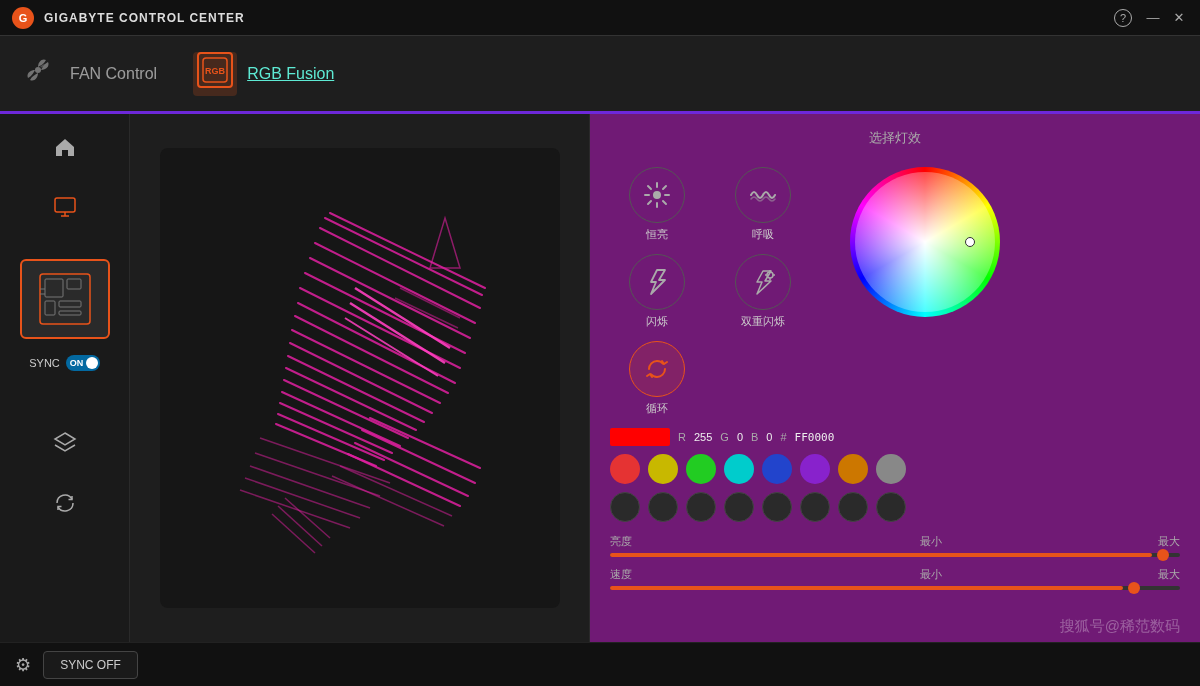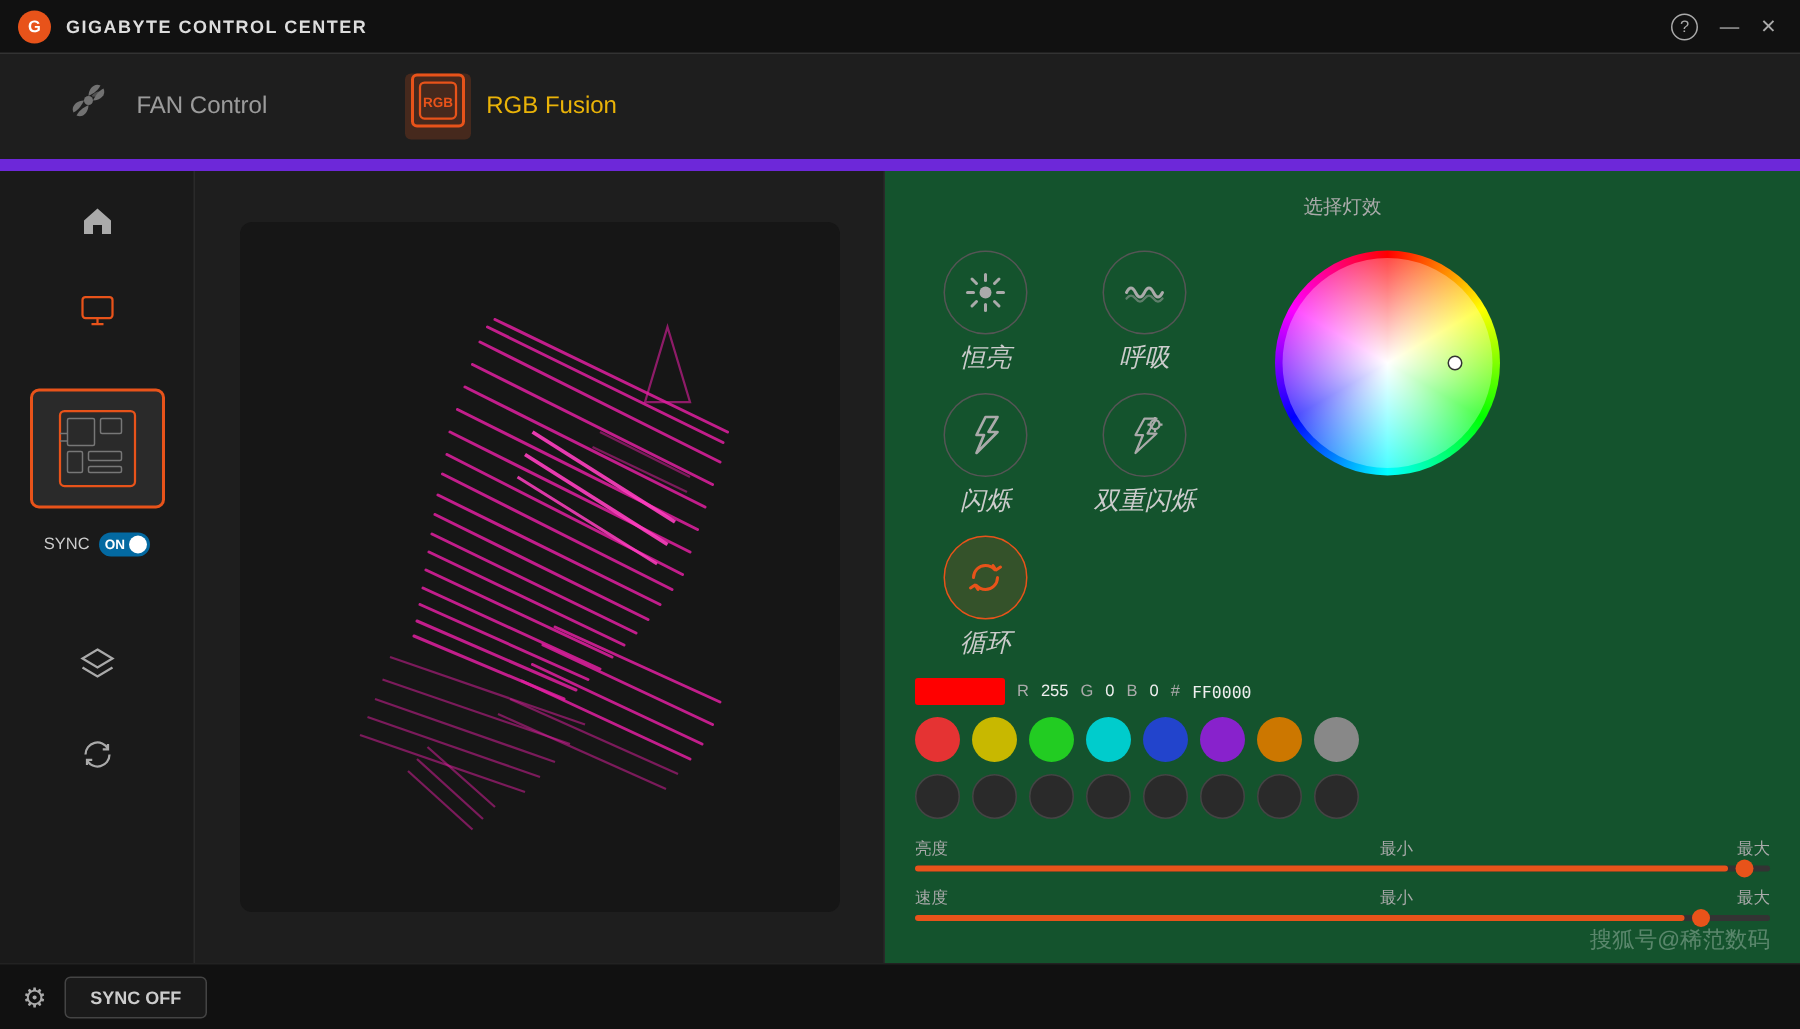--- a/index.html
+++ b/index.html
@@ -69,23 +69,23 @@
       cursor: pointer;
       margin-right: 12px;
     }
 
     
     .nav-bar {
       height: 78px;
       background: #1e1e1e;
       display: flex;
       align-items: center;
-      padding: 0 37px;
-      gap: 92px;
-      border-bottom: 8px solid #6d28d9;
+      padding: 0 16px;
+      gap: 36px;
+      border-bottom: 3px solid #6d28d9;
     }
     .nav-item {
       display: flex;
       align-items: center;
       gap: 10px;
       cursor: pointer;
       opacity: 0.6;
       transition: opacity 0.2s;
     }
     .nav-item.active { opacity: 1; }
@@ -98,21 +98,21 @@
       border-radius: 4px;
     }
     .nav-item.active .nav-icon-wrap {
       background: rgba(232,83,26,0.2);
     }
     .nav-label {
       font-size: 16px;
       font-weight: 500;
       color: #eee;
     }
-    .nav-item.active .nav-label { color: #eab308; }
+    .nav-item.active .nav-label { color: #5eead4; text-decoration: underline; }
     .nav-icon-rgb {
       width: 36px; height: 36px;
       border: 2px solid #e8531a;
       border-radius: 4px;
       display: flex;
       align-items: center;
       justify-content: center;
       font-size: 10px;
       font-weight: bold;
       color: #e8531a;
@@ -215,21 +215,21 @@
 
     
     .rocket-svg {
       width: 320px;
       height: 380px;
     }
 
     
     .right-panel {
       flex: 1;
-      background: #14532d;
+      background: #701a75;
       padding: 15px 20px;
       display: flex;
       flex-direction: column;
       gap: 12px;
     }
 
     .section-title {
       text-align: center;
       font-size: 13px;
       color: #aaa;
@@ -264,23 +264,22 @@
       transition: border-color 0.2s, color 0.2s;
     }
     .effect-btn:hover, .effect-btn.active {
       border-color: #e8531a;
       color: #e8531a;
     }
     .effect-btn.active {
       background: rgba(232,83,26,0.15);
     }
     .effect-label {
-      font-size: 17px;
+      font-size: 11px;
       color: #ccc;
-      font-style: italic;
     }
 
     
     .color-wheel-wrap {
       width: 150px;
       height: 150px;
       border-radius: 50%;
       position: relative;
       background: conic-gradient(
         red 0deg,
@@ -424,21 +423,21 @@
       border-top: 1px solid #222;
     }
     .sync-off-btn {
       background: #1a1a1a;
       border: 1px solid #444;
       border-radius: 4px;
       color: #ccc;
       font-size: 12px;
       padding: 6px 16px;
       cursor: pointer;
-      font-weight: 700;
+      font-weight: 400;
     }
 
     .gear-icon {
       color: #aaa;
       font-size: 18px;
       cursor: pointer;
       margin-right: 12px;
     }
 
     .watermark {

